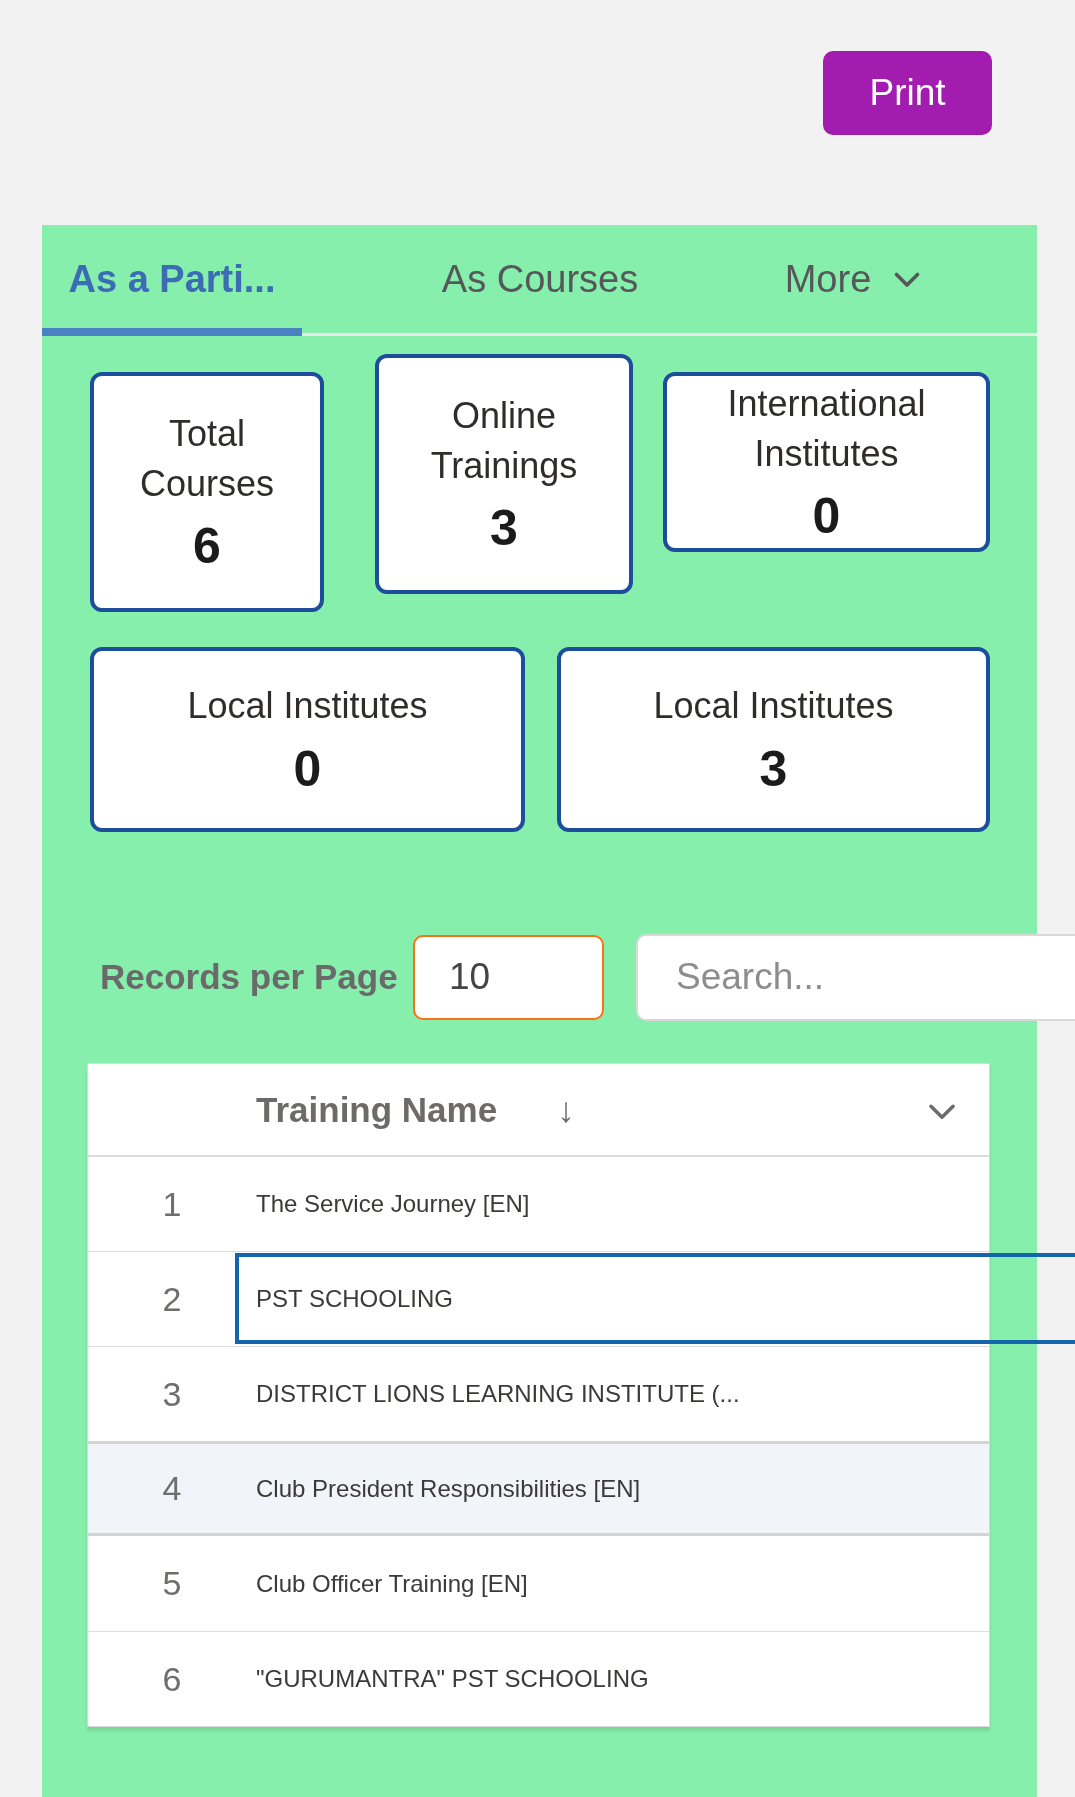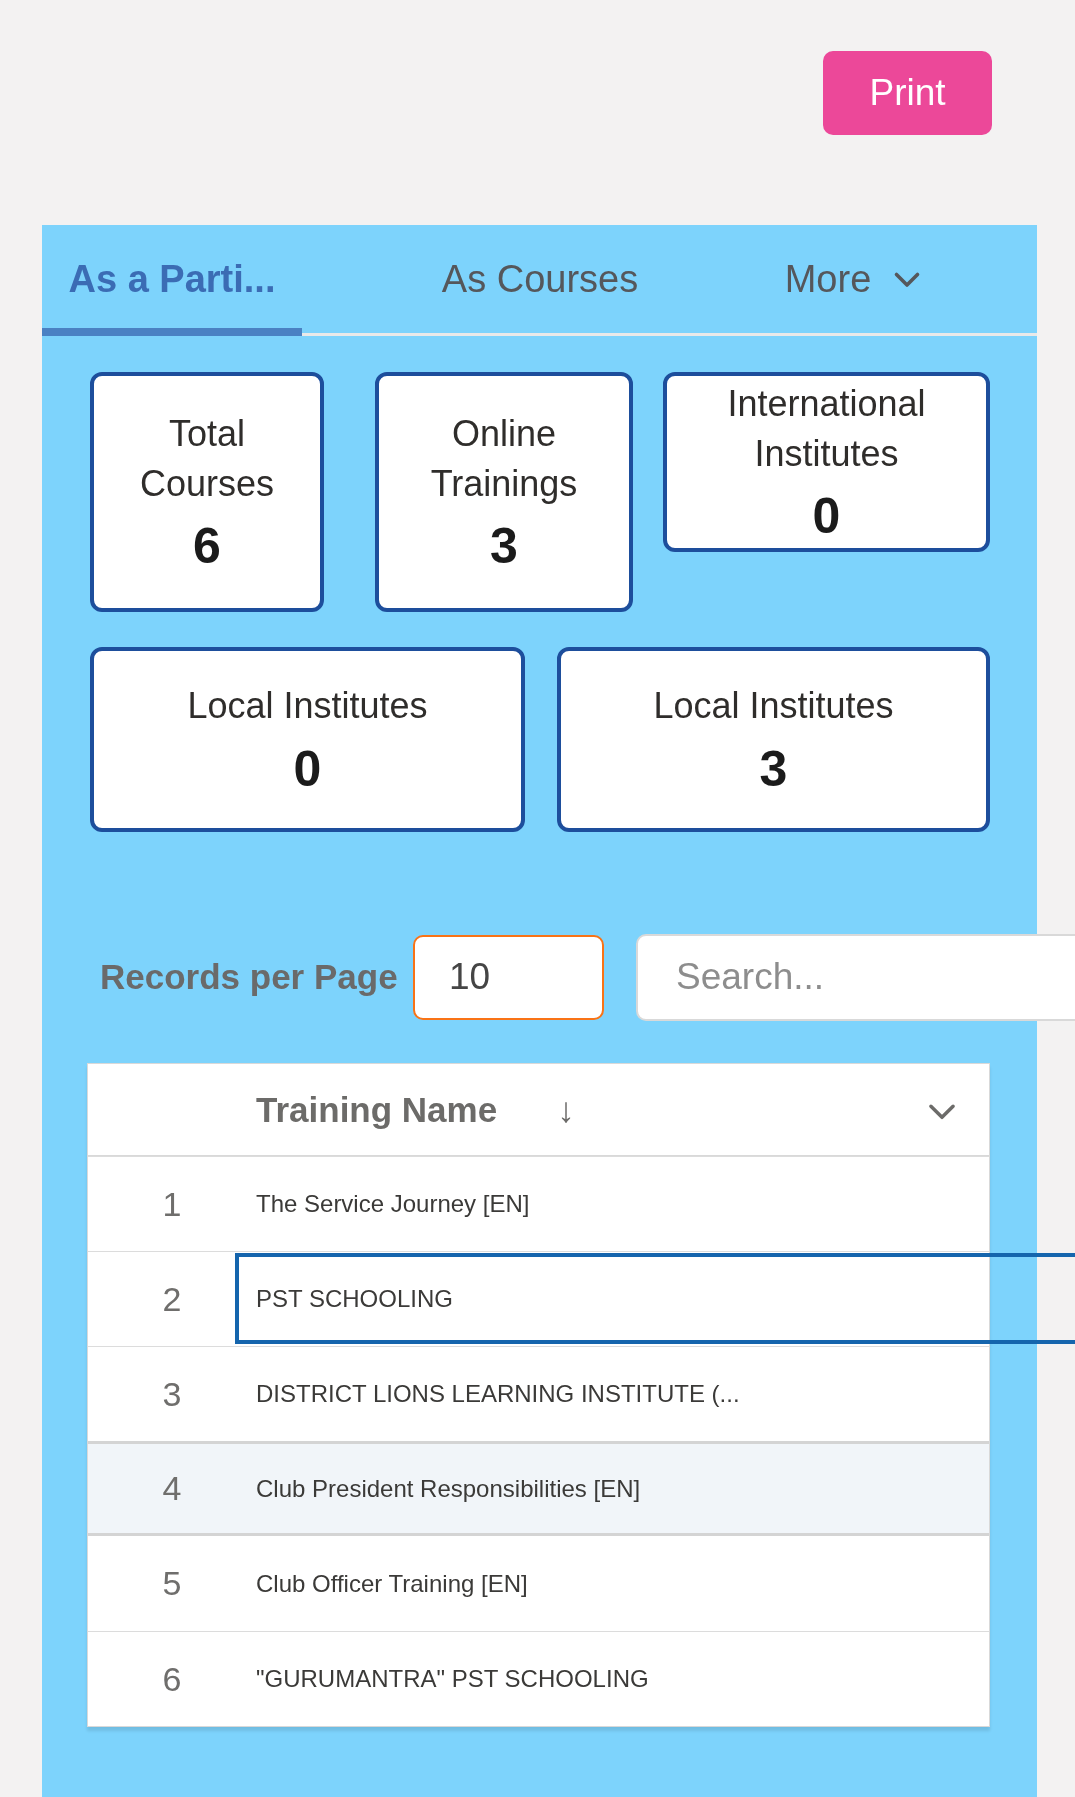--- a/index.html
+++ b/index.html
@@ -8,32 +8,32 @@
     position: relative;
     background: #f3f2f2;
     font-family: "Liberation Sans", sans-serif;
     overflow: hidden;
   }
 
   
   .print-btn {
     position: absolute; left: 823px; top: 51px;
     width: 169px; height: 84px;
-    background: #ec4899; color: #ffffff;
+    background: #a21caf; color: #ffffff;
     border: none; border-radius: 10px;
     font-size: 37px; font-family: "Liberation Sans", sans-serif;
     display: flex; align-items: center; justify-content: center;
     cursor: pointer;
   }
 
   
   .panel {
     position: absolute; left: 42px; top: 225px;
     width: 995px; height: 1572px;
-    background: #7dd3fc;
+    background: #86efac;
   }
 
   
   .tabs {
     position: absolute; left: 0; top: 0;
     width: 995px; height: 111px;
     border-bottom: 3px solid #e9e9e9;
   }
   .tab {
     position: absolute; top: 0; height: 108px;
@@ -55,21 +55,21 @@
     background: #ffffff;
     border: 4px solid #1d4e9c;
     border-radius: 12px;
     display: flex; flex-direction: column;
     align-items: center; justify-content: center;
     text-align: center;
   }
   .card-label { font-size: 36px; color: #2f2d2b; line-height: 1.4; padding: 0 8px; }
   .card-value { font-size: 50px; font-weight: bold; color: #1b1b1b; margin-top: 8px; }
   .card-1 { left: 48px;  top: 147px; width: 234px; height: 240px; }
-  .card-2 { left: 333px; top: 147px; width: 258px; height: 240px; }
+  .card-2 { left: 333px; top: 129px; width: 258px; height: 240px; }
   .card-3 { left: 621px; top: 147px; width: 327px; height: 180px; }
   .card-4 { left: 48px;  top: 422px; width: 435px; height: 185px; }
   .card-5 { left: 515px; top: 422px; width: 433px; height: 185px; }
 
   
   .controls {
     position: absolute; left: 58px; top: 708px;
     height: 88px; display: flex; align-items: center;
   }
   .records-label {

